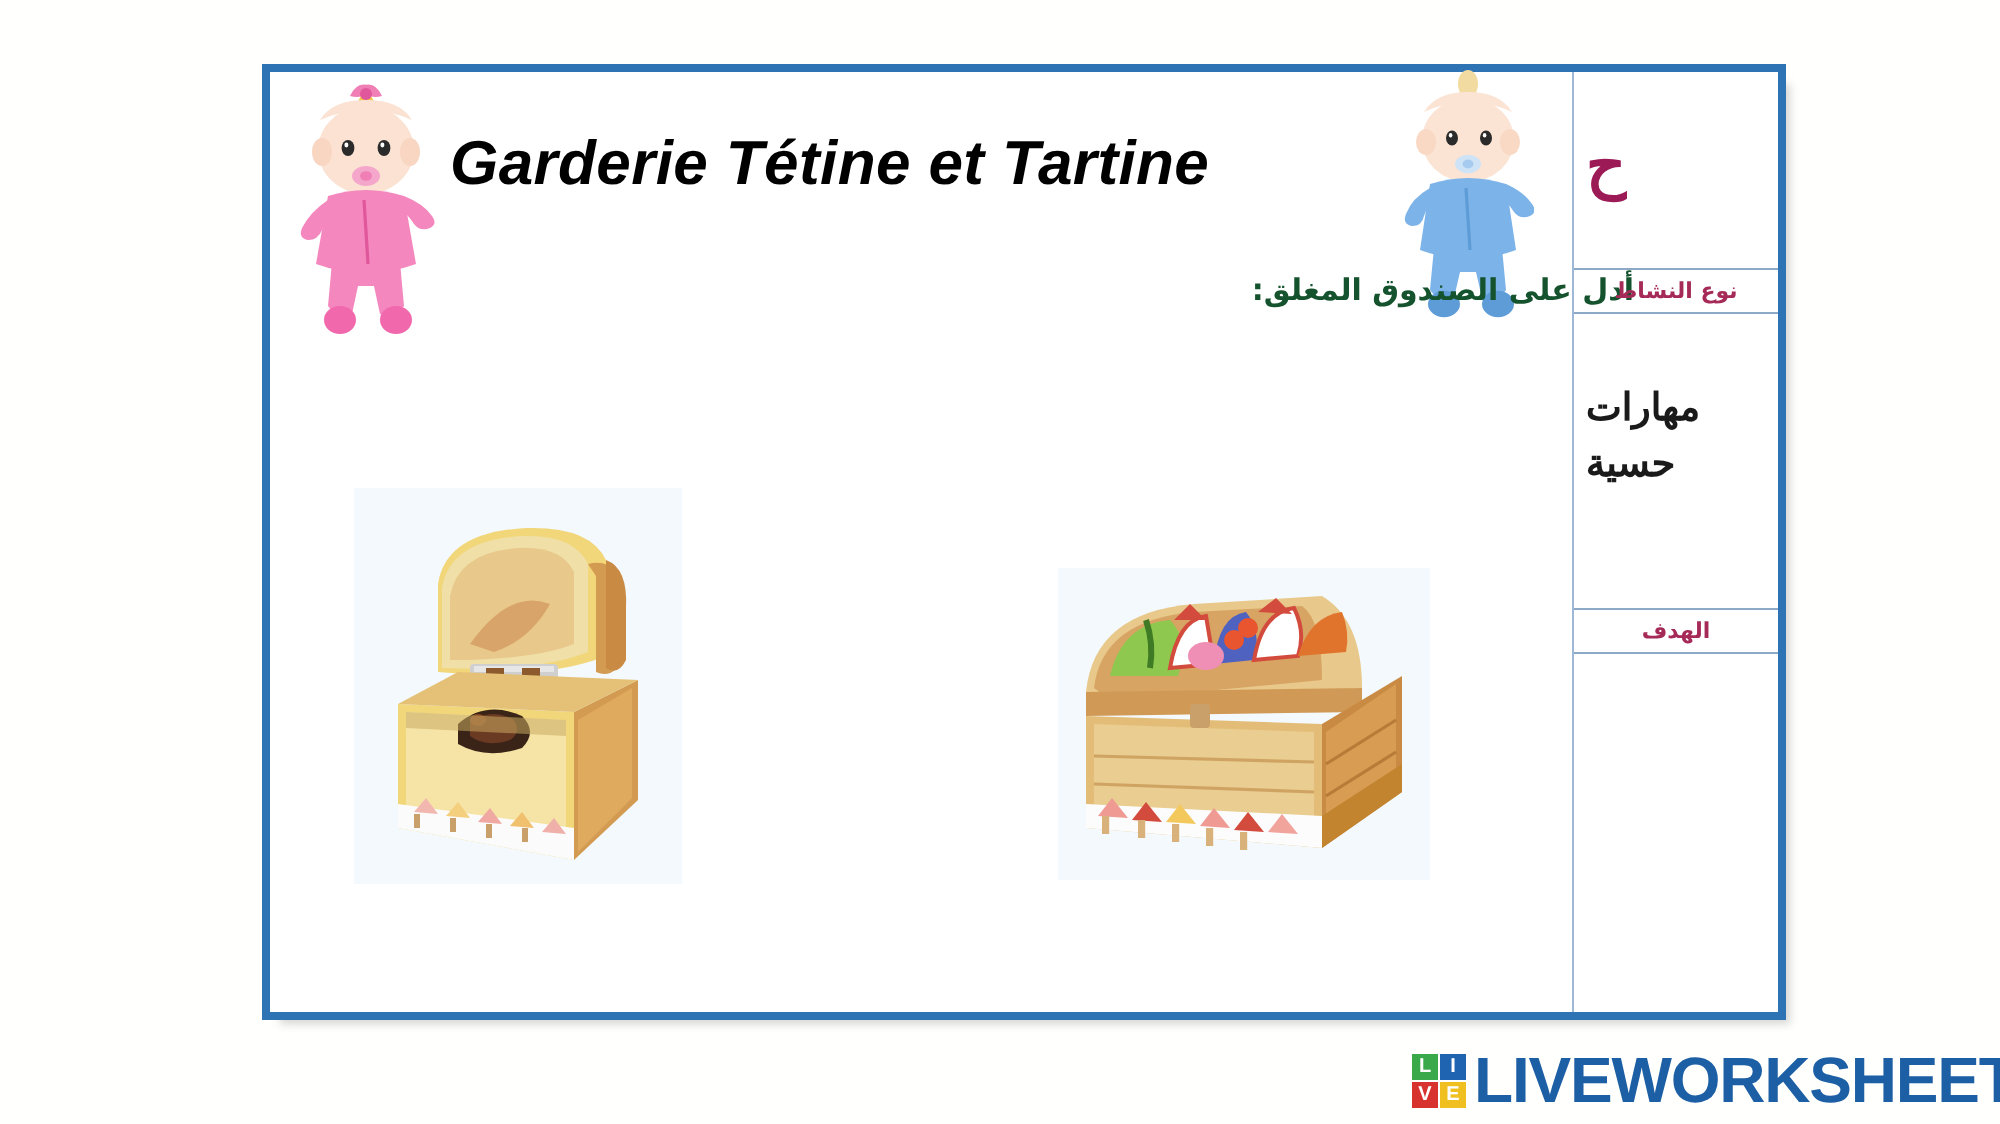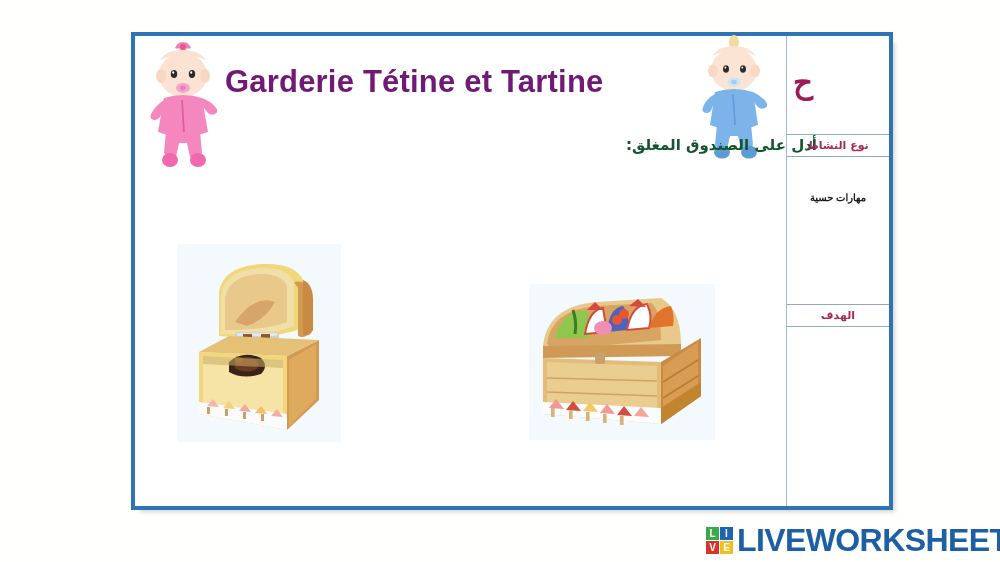--- a/index.html
+++ b/index.html
@@ -88,25 +88,25 @@
     border-bottom:1px solid #8ca9c8;
     height:21px;
     line-height:21px;
     text-align:center;
     font-family:"DejaVu Sans", sans-serif;
     font-size:11px;
     font-weight:bold;
     color:#a52a57;
   }
   .panel-body{
-    font-family:Liberation Serif, serif;
-    font-size:10px;
+    font-family:Liberation Sans, sans-serif;
+    font-size:19px;
     font-weight:bold;
     color:#1a1a1a;
-    text-align:center;
+    text-align:left;
     line-height:1.45;
     padding:0 6px;
   }
   #head-type{position:absolute; left:0; right:0; top:98px;}
   #body-type{position:absolute; left:0; right:0; top:155px;}
   #head-goal{position:absolute; left:0; right:0; top:268px;}
   #body-goal{position:absolute; left:0; right:0; top:300px;}
 
   
   #lw-logo{
@@ -183,21 +183,21 @@
     <ellipse cx="33" cy="52" rx="2.8" ry="2.2" fill="#a7cbee"></ellipse>
     <path d="M14 62 q19 -6 38 0 l5 33 q-24 9 -48 0z" fill="#7cb3e8"></path>
     <path d="M14 64 q-9 5 -12 13 q-2 5 3 6 q5 0 6 -5 q3 -8 7 -11z" fill="#7cb3e8"></path>
     <path d="M52 62 q9 4 13 10 q3 4 -1 6 q-5 2 -8 -2 q-3 -5 -8 -8z" fill="#7cb3e8"></path>
     <path d="M16 94 q17 -6 34 0 l2 21 q-5 7 -12 4 l-3 -13 h-8 l-3 13 q-7 3 -12 -4z" fill="#7cb3e8"></path>
     <ellipse cx="21" cy="122" rx="8" ry="6.6" fill="#5e9cd8"></ellipse>
     <ellipse cx="48" cy="122" rx="8" ry="6.6" fill="#5e9cd8"></ellipse>
     <path d="M32 64 l2 31" stroke="#5e9cd8" stroke-width="1.6" fill="none"></path>
   </svg>
 
-  <div id="title" style="color: #701a75;">Garderie Tétine et Tartine</div>
+  <div id="title" style="color: #000000; font-style: italic;">Garderie Tétine et Tartine</div>
   <div id="title-extra" style="color: rgb(156, 27, 86);">ح</div>
 
   <div id="instruction">أدل على الصندوق المغلق:</div>
 
   <div id="card-open" class="img-card" style="background: rgb(243, 249, 253);">
     <svg viewBox="0 0 164 198" width="164" height="198">
 
       <path d="M42 92 L42 48 Q46 22 86 20 Q118 19 126 36 L126 84 Q96 96 42 92 Z" fill="#f2d67a"></path>
       <path d="M44 90 L44 50 Q48 26 84 24 Q110 23 117 38 L117 82 Q92 92 44 90 Z" fill="#f0e0a8"></path>
       <path d="M48 86 L48 54 Q52 32 82 30 Q104 29 110 42 L110 78 Q90 86 48 86 Z" fill="#e8c98b"></path>

